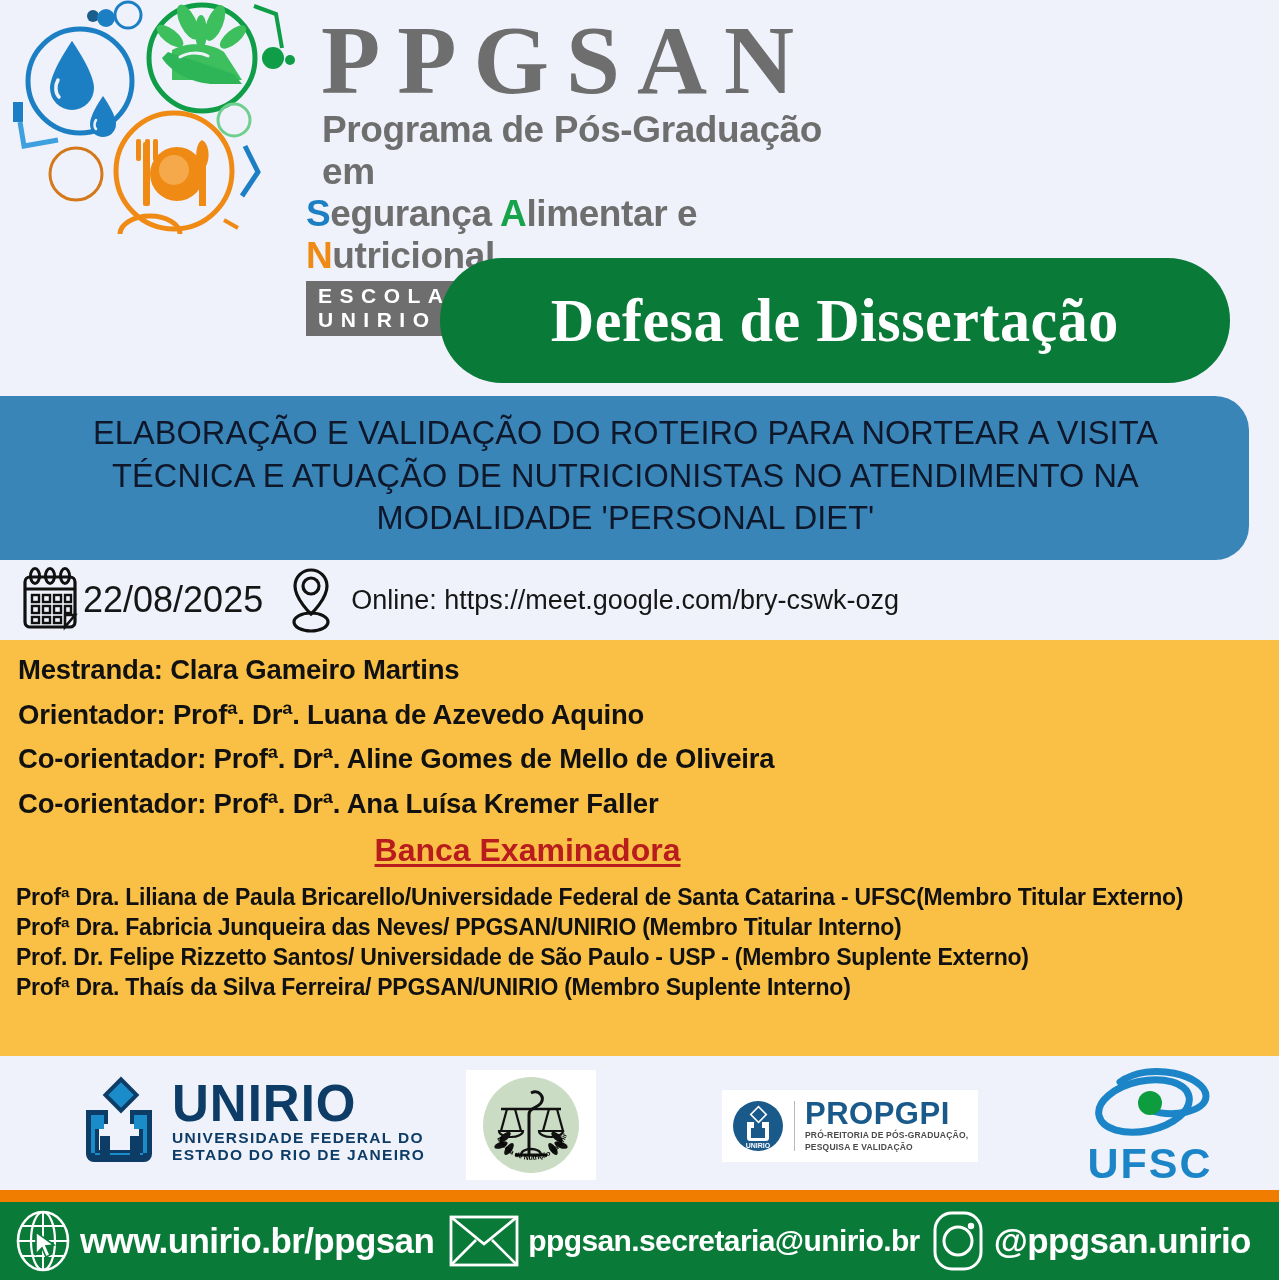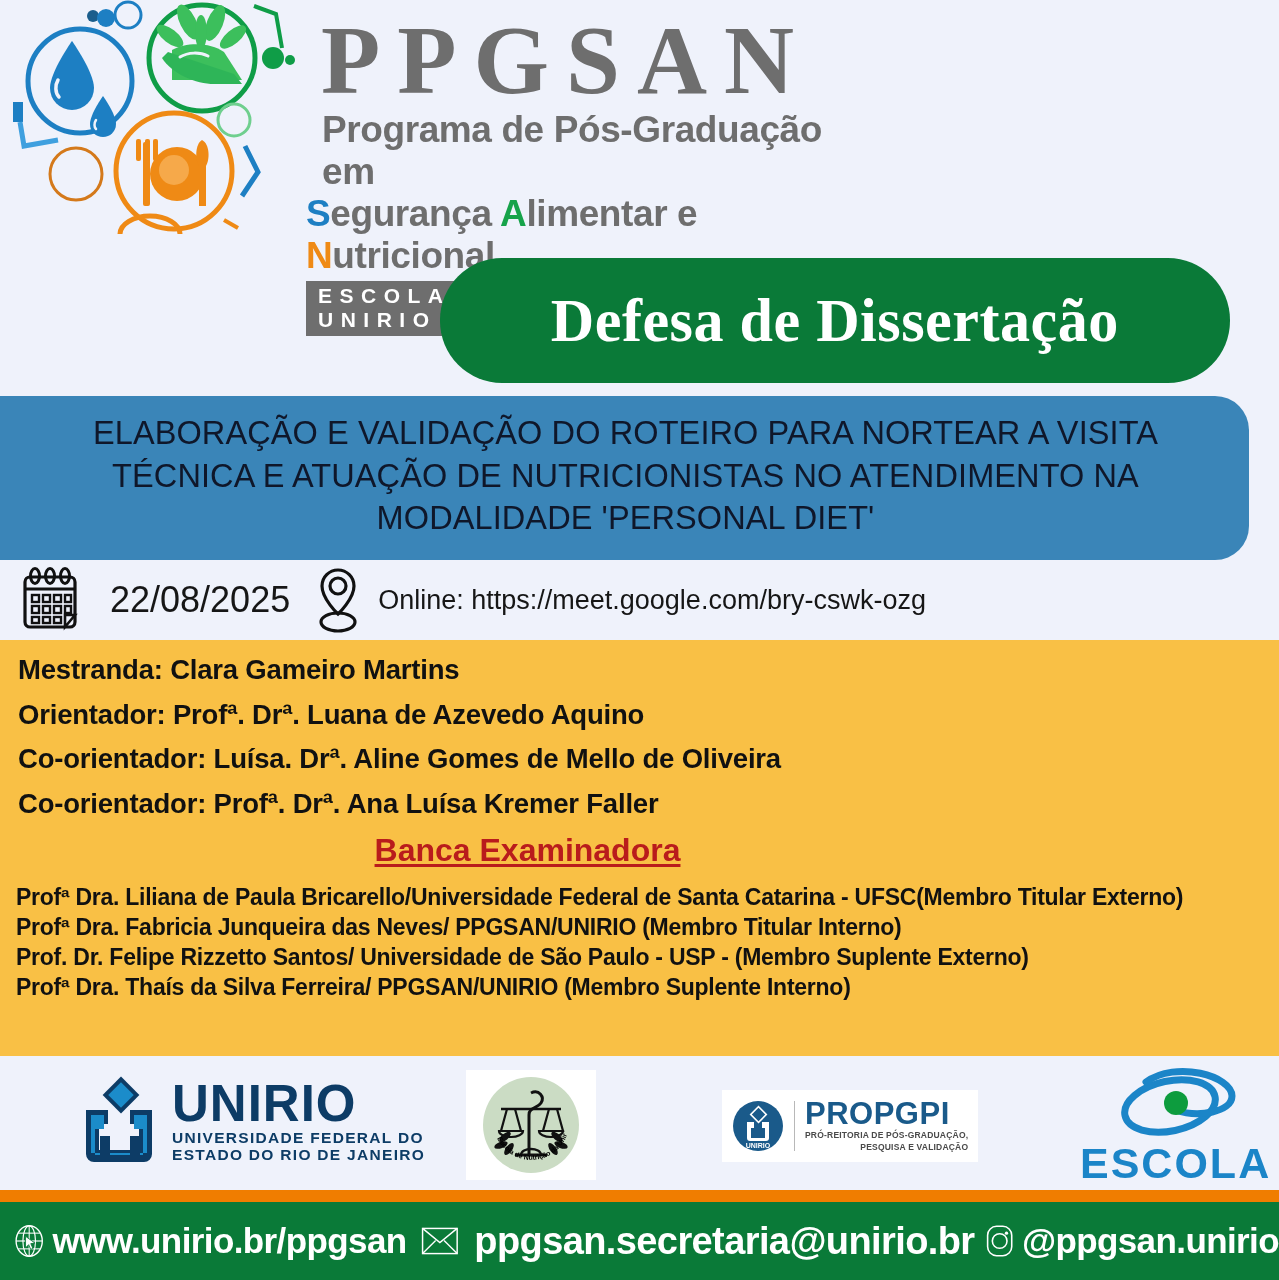--- a/index.html
+++ b/index.html
@@ -100,21 +100,21 @@
     width: 1279px; height: 80px;
     display: flex; align-items: center;
   }
   .meta-item { display: flex; align-items: center; }
   .meta-text {
     font-size: 36px; color: #161616;
     font-weight: 400;
     letter-spacing: 0px;
   }
   #meta-date-icon { margin-left: 20px; }
-  #meta-date-text { margin-left: 30px; }
+  #meta-date-text { margin-left: 3px; }
   #meta-time-icon { margin-left: 44px; }
   #meta-time-text { margin-left: 18px; }
   #meta-place-icon { margin-left: 22px; }
   #meta-place-text { margin-left: 14px; font-size: 27px; }
 
   
   #yellow-panel {
     position: absolute; left: 0; top: 640px;
     width: 1279px; height: 416px;
     background: #f9c045;
@@ -170,40 +170,40 @@
     background: #0a7a38;
     display: flex; align-items: center;
   }
   .footer-text {
     font-size: 35px; font-weight: 700; color: #ffffff;
     letter-spacing: -0.6px;
   }
   #footer-web-icon { margin-left: 14px; }
   #footer-web-text { margin-left: 8px; }
   #footer-mail-icon { margin-left: 14px; }
-  #footer-mail-text { margin-left: 16px; font-size: 38px; }
+  #footer-mail-text { margin-left: 8px; font-size: 30px; }
   #footer-ig-icon  { margin-left: 10px; }
   #footer-ig-text  { margin-left: 8px; }
 
   
   .unirio-word {
     font-size: 51px; font-weight: 700; color: #0d3c66;
     letter-spacing: 1px; line-height: 0.95;
   }
   .unirio-sub {
     font-size: 15.5px; font-weight: 700; color: #0d3c66;
     letter-spacing: 1.3px; line-height: 1.12;
   }
   .propgpi-word {
     font-size: 31px; font-weight: 700; color: #1a5a8a;
     letter-spacing: 0.5px; line-height: 1;
   }
   .propgpi-sub {
     font-size: 8.5px; font-weight: 700; color: #4a4a4a;
-    letter-spacing: 0.2px; line-height: 1.45; text-align: right;
+    letter-spacing: 0.2px; line-height: 1.45;
   }
   .capes-word {
     font-size: 43px; font-weight: 700; color: #1b85c8;
     letter-spacing: 2px; line-height: 1;
   }
   .escola-caption {
     font-size: 7px; font-weight: 700; color: #111;
   }
 </style>
 </head>
@@ -306,21 +306,21 @@
         <circle cx="26" cy="20" r="8" fill="none" stroke="#111" stroke-width="3.2"></circle>
         <ellipse cx="26" cy="56" rx="17" ry="9" fill="none" stroke="#111" stroke-width="3.2"></ellipse>
       </svg>
       <span id="meta-place-text" class="meta-text">Online: https://meet.google.com/bry-cswk-ozg</span>
     </span>
   </div>
 
   <div id="yellow-panel">
     <div class="people-line">Mestranda: Clara Gameiro Martins</div>
     <div class="people-line">Orientador: Profª. Drª. Luana de Azevedo Aquino</div>
-    <div class="people-line">Co-orientador: Luísa. Drª. Aline Gomes de Mello de Oliveira</div>
+    <div class="people-line">Co-orientador: Profª. Drª. Aline Gomes de Mello de Oliveira</div>
     <div class="people-line">Co-orientador: Profª. Drª. Ana Luísa Kremer Faller</div>
     <div id="banca-heading">Banca Examinadora</div>
     <div class="banca-line">Profª Dra. Liliana de Paula Bricarello/Universidade Federal de Santa Catarina - UFSC(Membro Titular Externo)</div>
     <div class="banca-line">Profª Dra. Fabricia Junqueira das Neves/ PPGSAN/UNIRIO (Membro Titular Interno)</div>
     <div class="banca-line">Prof. Dr. Felipe Rizzetto Santos/ Universidade de São Paulo - USP - (Membro Suplente Externo)</div>
     <div class="banca-line">Profª Dra. Thaís da Silva Ferreira/ PPGSAN/UNIRIO (Membro Suplente Interno)</div>
   </div>
 
   <div id="logo-strip">
 
@@ -386,21 +386,21 @@
         <div class="propgpi-sub">PESQUISA E VALIDAÇÃO</div>
       </div>
     </div>
 
     <div id="capes-logo" style="text-align:center;">
       <svg width="140" height="72" viewBox="0 0 140 72">
         <ellipse cx="64" cy="40" rx="46" ry="25" fill="none" stroke="#1b85c8" stroke-width="7" transform="rotate(-12 64 40)"></ellipse>
         <path d="M40 16 c30 -22 86 -6 86 14 c0 16 -34 22 -56 14" fill="none" stroke="#1b85c8" stroke-width="7" stroke-linecap="round"></path>
         <circle cx="70" cy="37" r="12" fill="#0d9c3e"></circle>
       </svg>
-      <div class="capes-word">ESCOLA</div>
+      <div class="capes-word">UFSC</div>
     </div>
   </div>
 
   <div id="orange-stripe"></div>
 
   <div id="footer">
 
     <svg id="footer-web-icon" width="58" height="62" viewBox="0 0 58 62">
       <ellipse cx="29" cy="31" rx="25" ry="29" fill="none" stroke="#fff" stroke-width="2.6"></ellipse>
       <ellipse cx="29" cy="31" rx="12" ry="29" fill="none" stroke="#fff" stroke-width="2.2"></ellipse>

